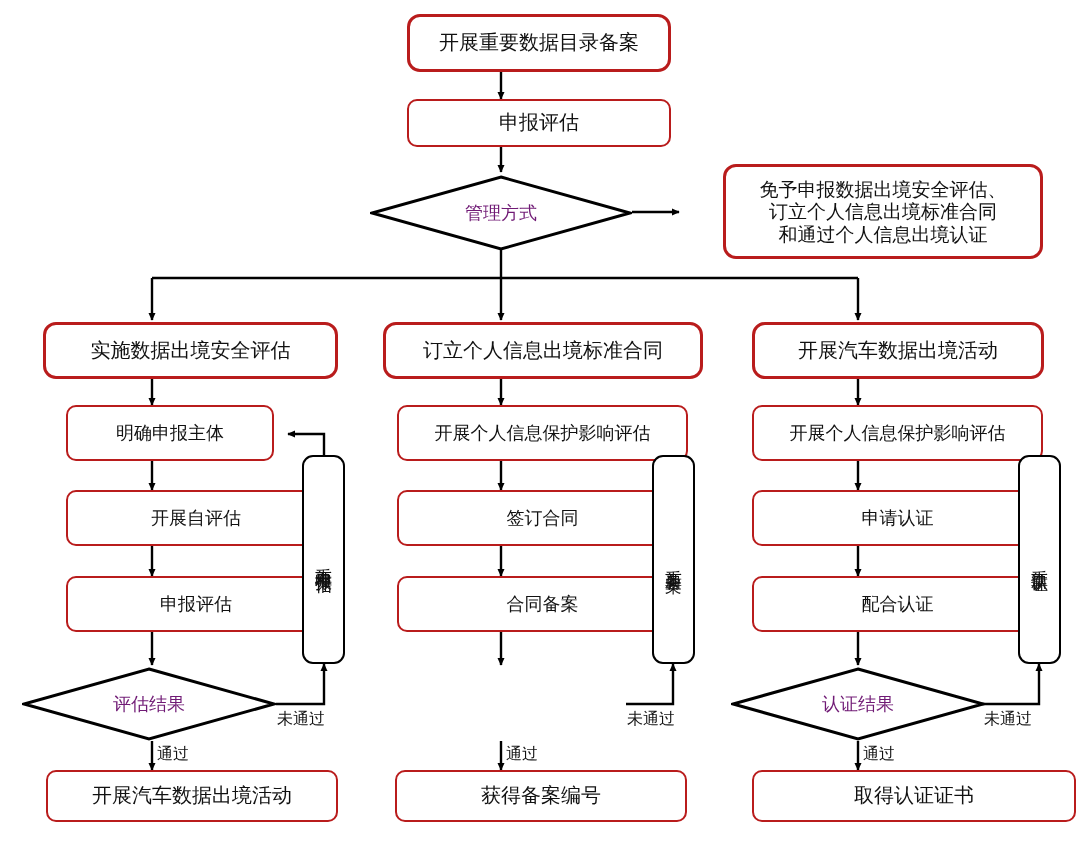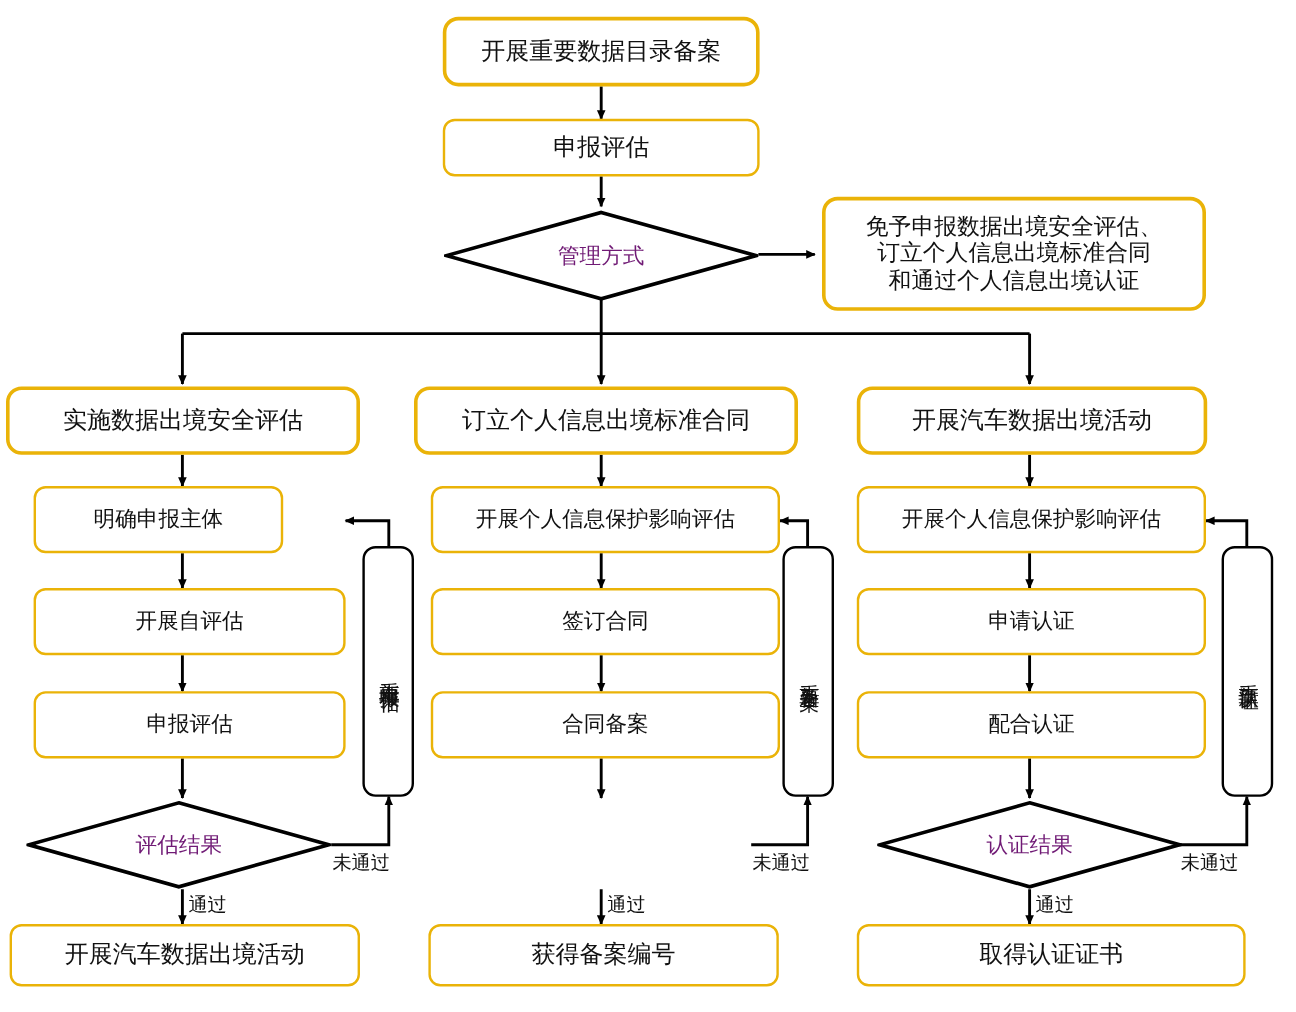--- a/index.html
+++ b/index.html
@@ -26,22 +26,23 @@
     display:flex;
     align-items:center;
     justify-content:center;
     text-align:center;
     background:#ffffff;
     color:#111111;
     line-height:1.18;
     white-space:pre-line;
   }
   .rbox{
-    border:2px solid #eab308;
+    border:2px solid #b91c1c;
     border-radius:11px;
+    margin-left:38px;
   }
   .rbox.thick{
     border-width:3px;
     border-radius:13px;
   }
   .rbox.thin{
     border-width:2px;
     border-radius:10px;
   }
   .vbox{

